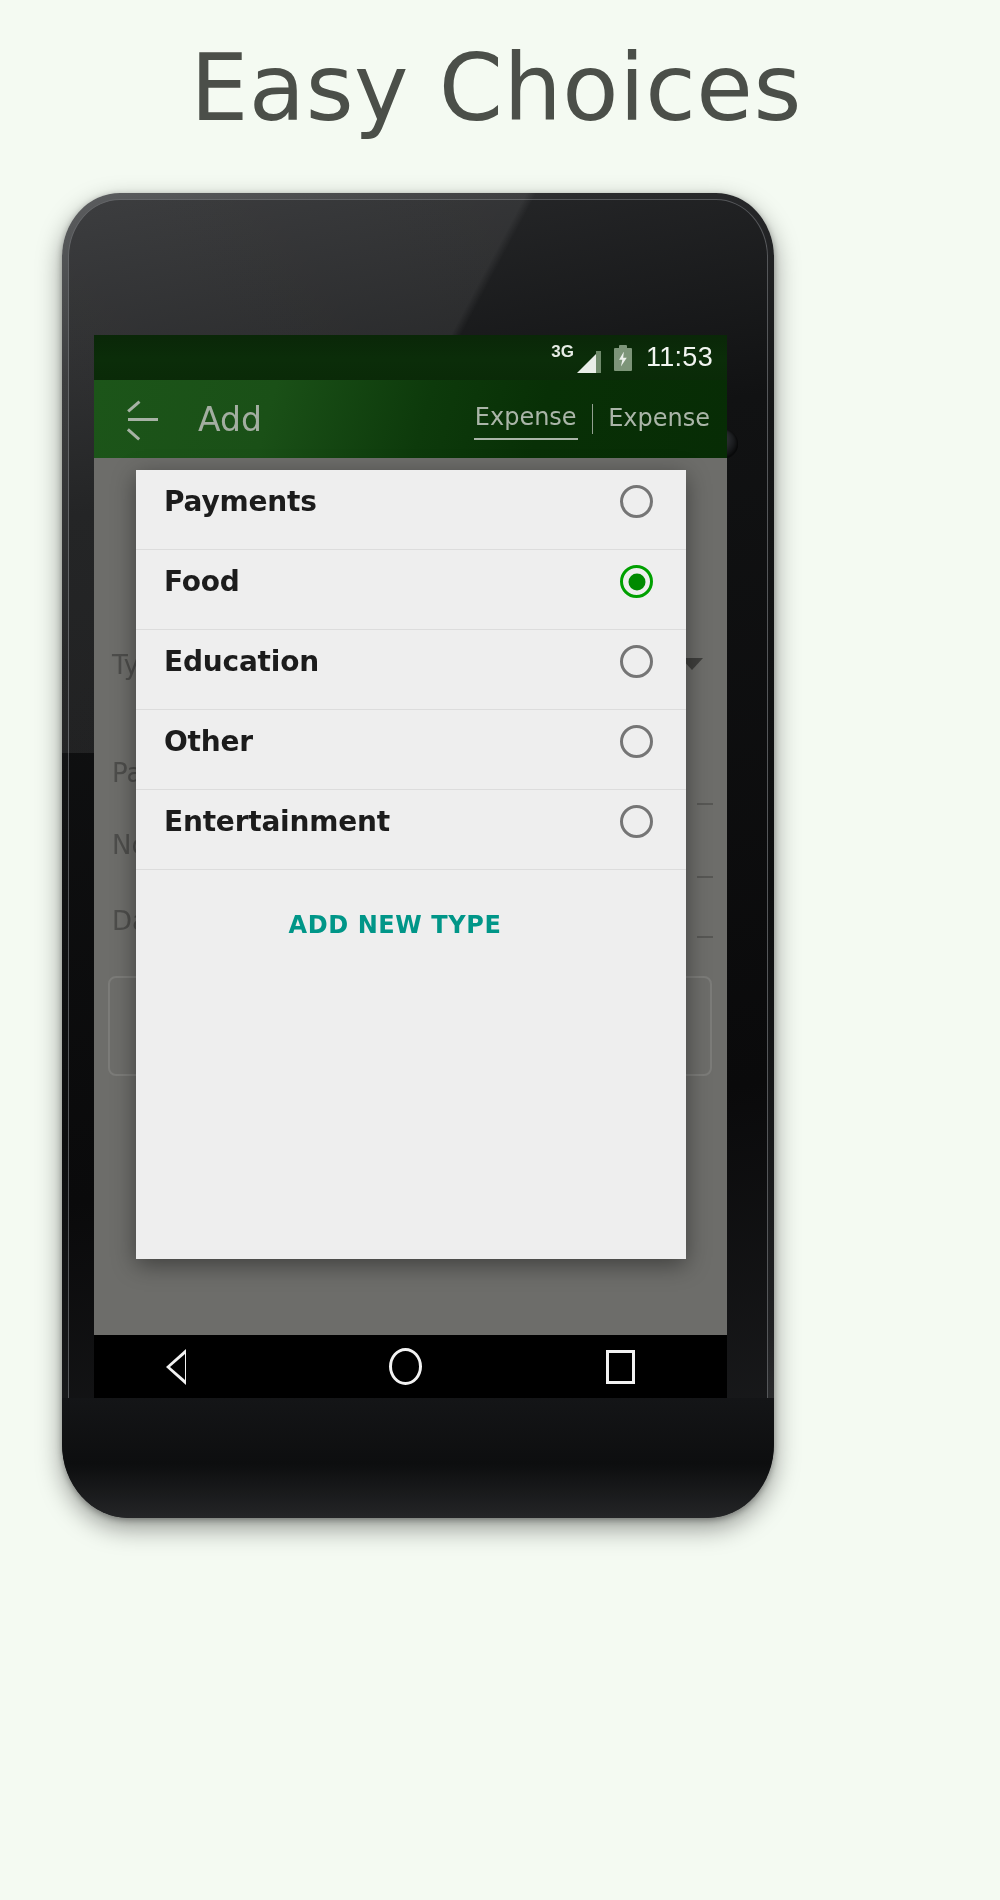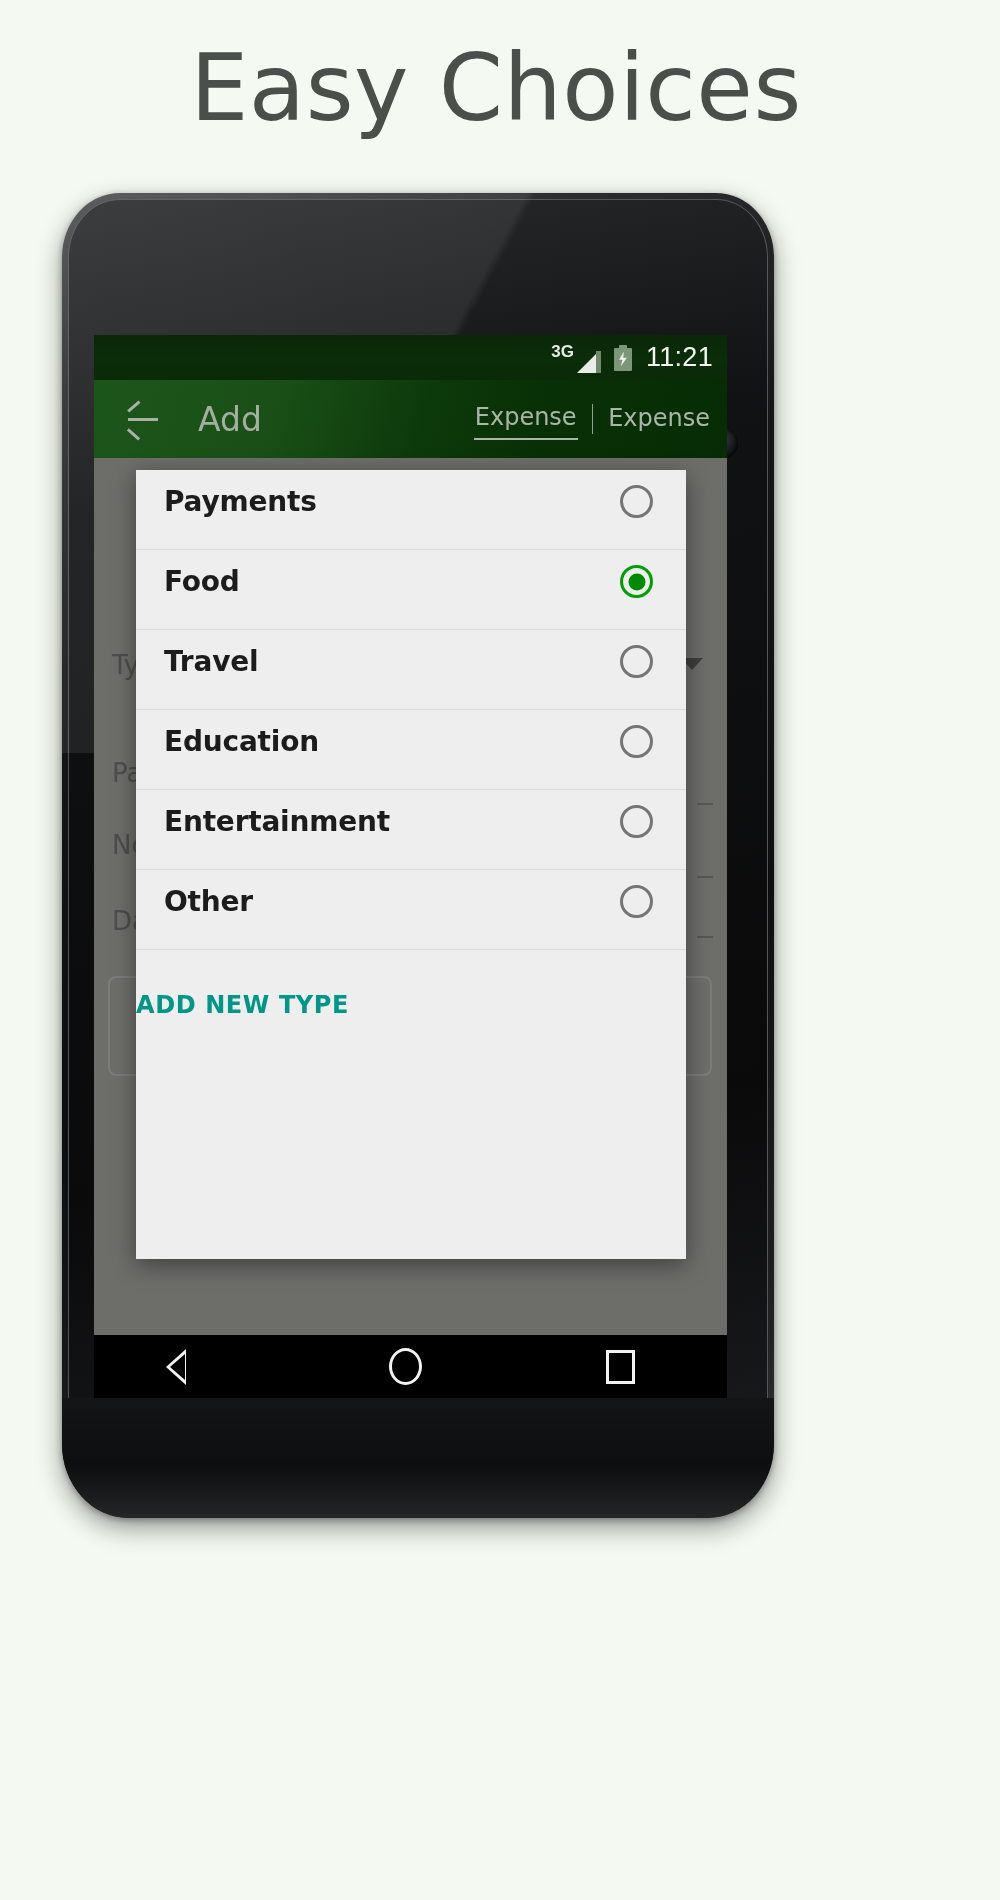--- a/index.html
+++ b/index.html
@@ -145,21 +145,21 @@
     border-bottom:1px solid #dcdcdc;cursor:pointer;
   }
   .opt-row:last-of-type{border-bottom:none;}
   .opt-label{font-size:28px;color:#1c1c1c;font-weight:700;
     font-family:"DejaVu Sans", sans-serif;letter-spacing:-.2px;}
   .radio{margin-left:auto;width:33px;height:33px;border-radius:50%;
     border:3px solid #757575;box-sizing:border-box;position:relative;}
   .radio.on{border-color:#00a000;}
   .radio.on::after{content:"";position:absolute;left:50%;top:50%;transform:translate(-50%,-50%);
     width:17px;height:17px;border-radius:50%;background:#008a00;}
-  .dialog-actions{height:109px;display:flex;align-items:center;justify-content:flex-start;
+  .dialog-actions{height:109px;display:flex;align-items:center;justify-content:center;
     padding-right:32px;box-sizing:border-box;}
   .add-type-btn{font-size:24px;font-weight:700;color:#009688;letter-spacing:.6px;
     font-family:"DejaVu Sans", sans-serif;cursor:pointer;}
 
   
   .navbar{
     position:absolute;left:0;bottom:0;width:633px;height:63px;background:#000;
     display:flex;align-items:center;justify-content:space-around;
   }
   .nav-back{width:0;height:0;border-top:18px solid transparent;border-bottom:18px solid transparent;
@@ -201,21 +201,21 @@
       <div class="sb-signal">
         <div class="tri"></div>
           <div class="tri-dim"></div>
       </div>
     </div>
     <div class="sb-batt">
       <div class="cap"></div>
         <div class="body"></div>
         <div class="bolt"></div>
     </div>
-    <div class="sb-time">11:21</div>
+    <div class="sb-time">11:53</div>
   </div>
 
   <div class="appbar">
     <div class="back-arrow">
       <div class="shaft"></div>
         <div class="head-u"></div>
         <div class="head-d"></div>
     </div>
     <div class="appbar-title">Add</div>
     <div class="appbar-right">
@@ -244,37 +244,33 @@
       <span class="radio"></span>
     </div>
 
     <div class="opt-row">
       <span class="opt-label">Food</span>
       <span class="radio on"></span>
     </div>
 
 
 
-    <div class="opt-row">
-      <span class="opt-label">Travel</span>
-      <span class="radio"></span>
-    </div>
 
     <div class="opt-row">
       <span class="opt-label">Education</span>
       <span class="radio"></span>
     </div>
 
     <div class="opt-row">
+      <span class="opt-label">Other</span>
+      <span class="radio"></span>
+    </div>
+
+    <div class="opt-row">
       <span class="opt-label">Entertainment</span>
-      <span class="radio"></span>
-    </div>
-
-    <div class="opt-row">
-      <span class="opt-label">Other</span>
       <span class="radio"></span>
     </div>
 
     <div class="dialog-actions">
       <div class="add-type-btn">ADD NEW TYPE</div>
     </div>
   </div>
 
   <div class="navbar">
     <div class="nav-back"></div>

